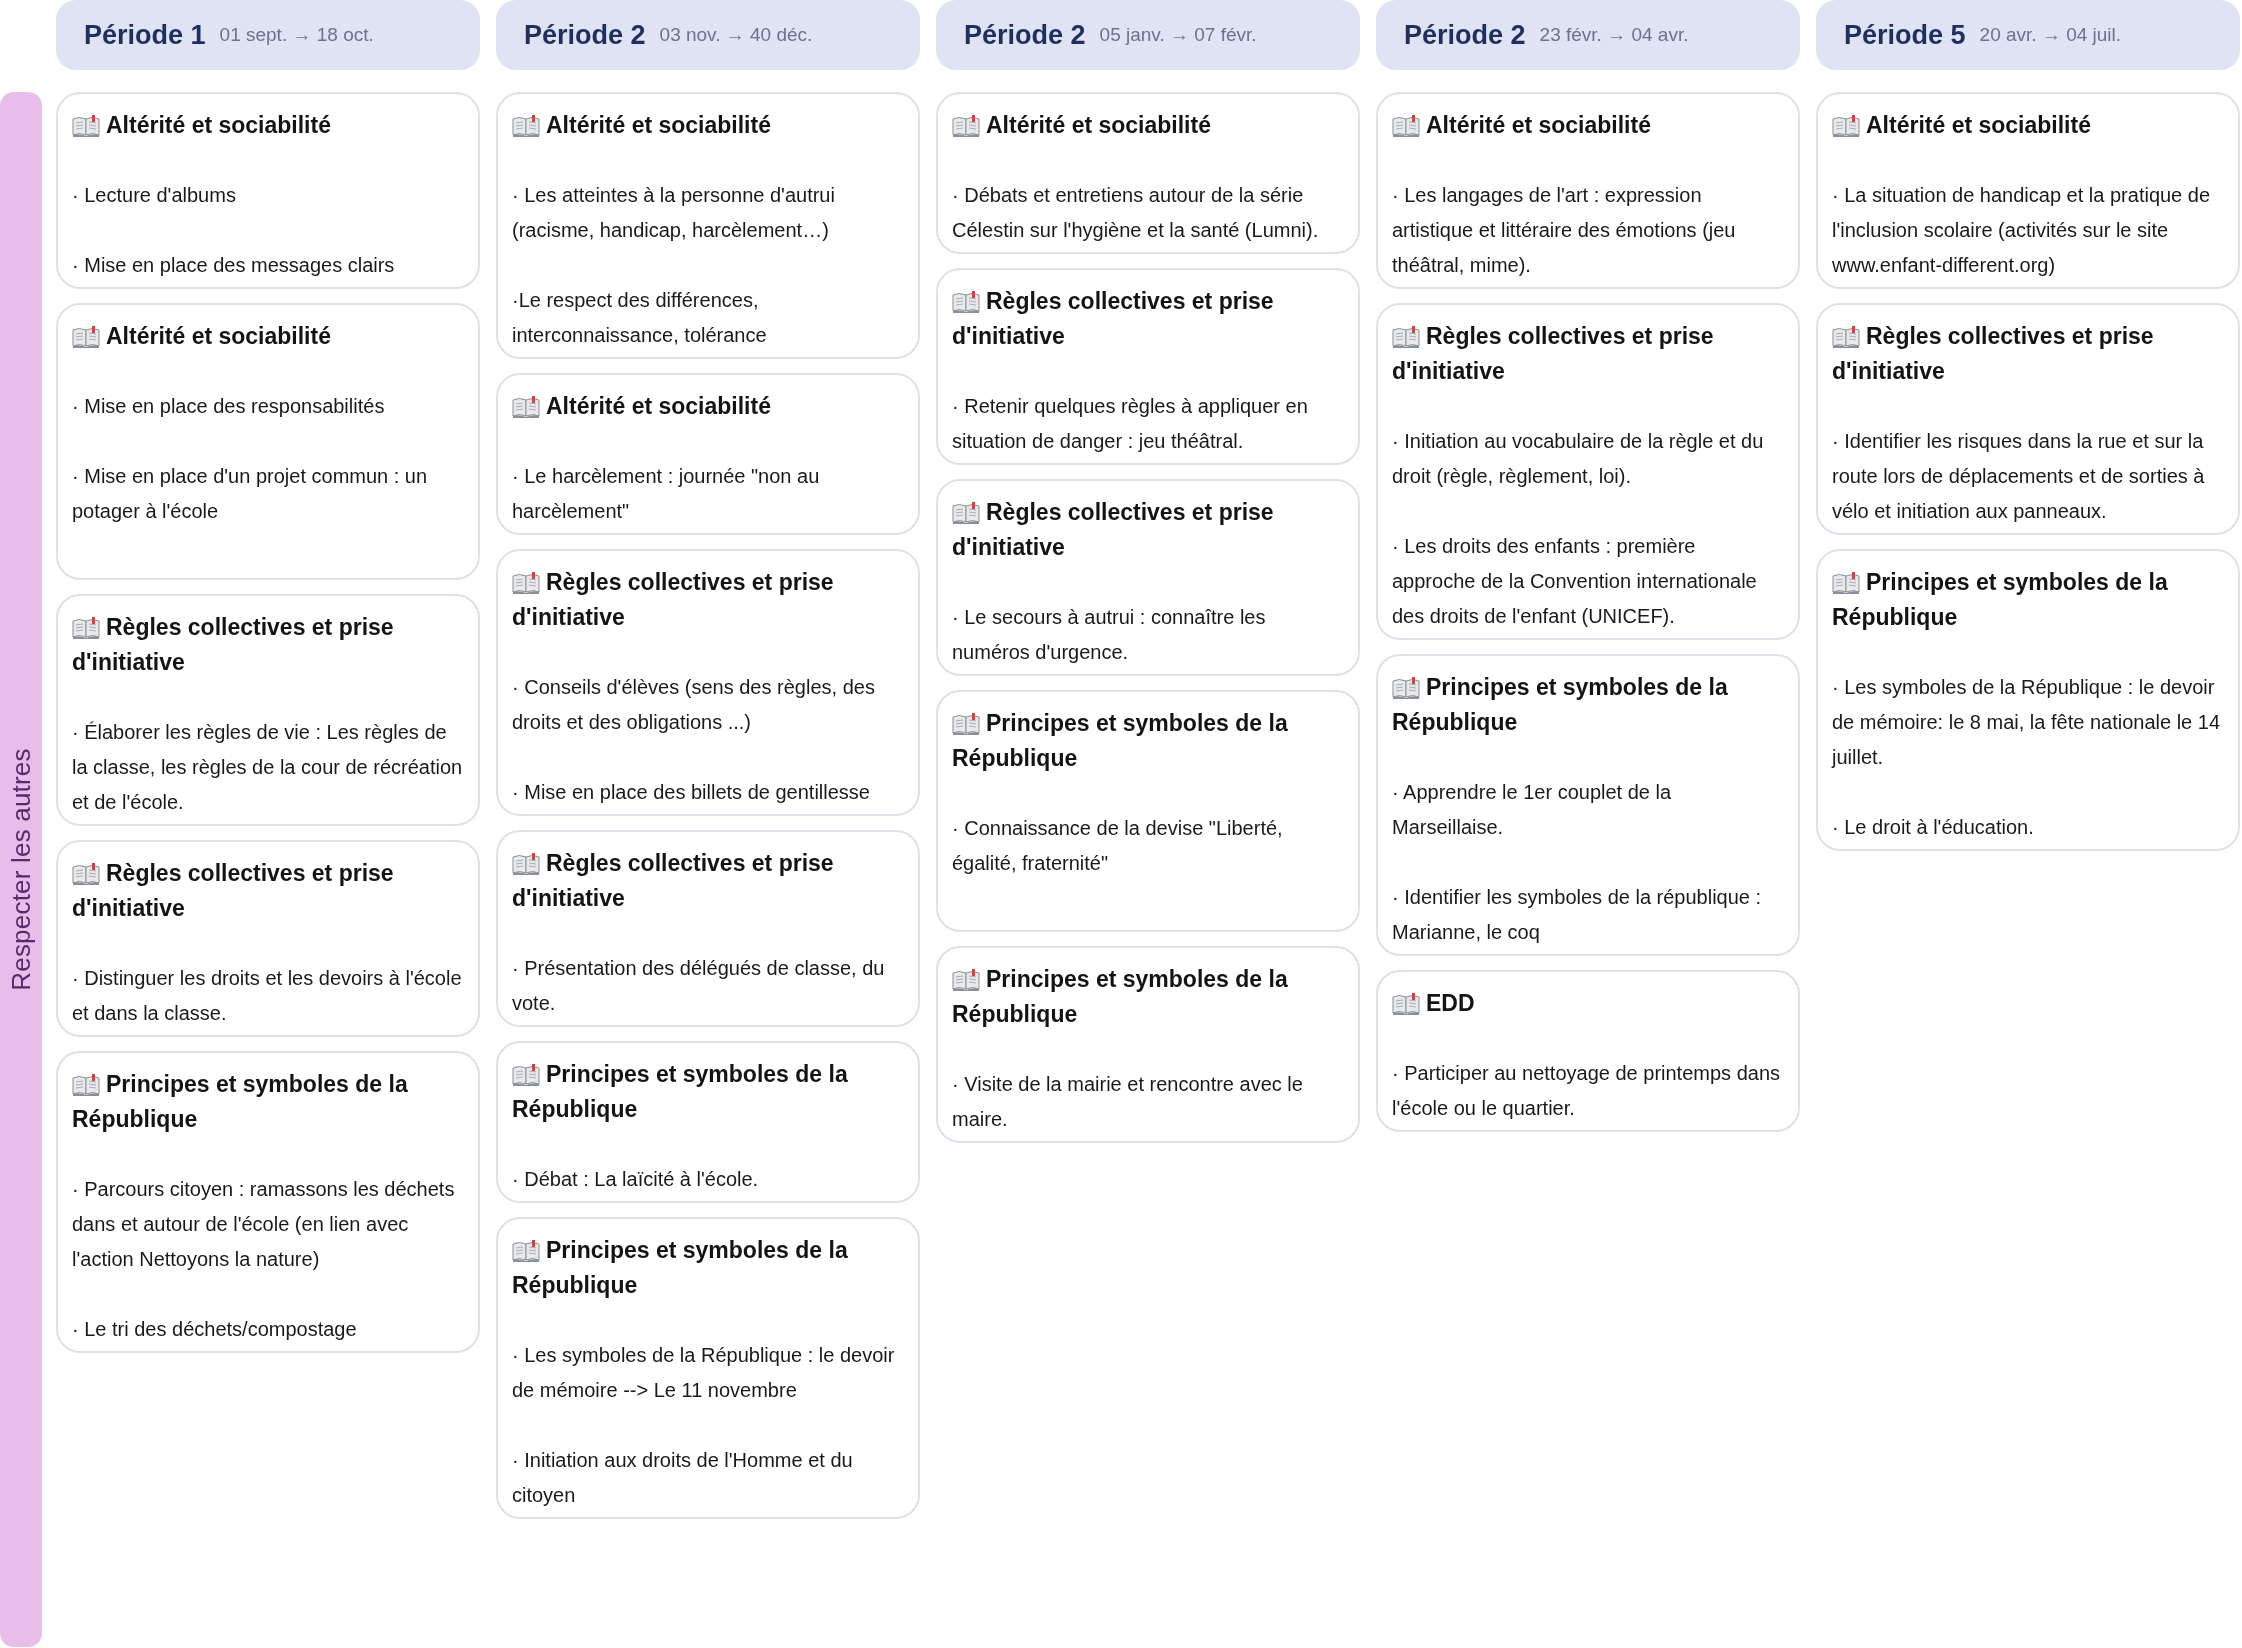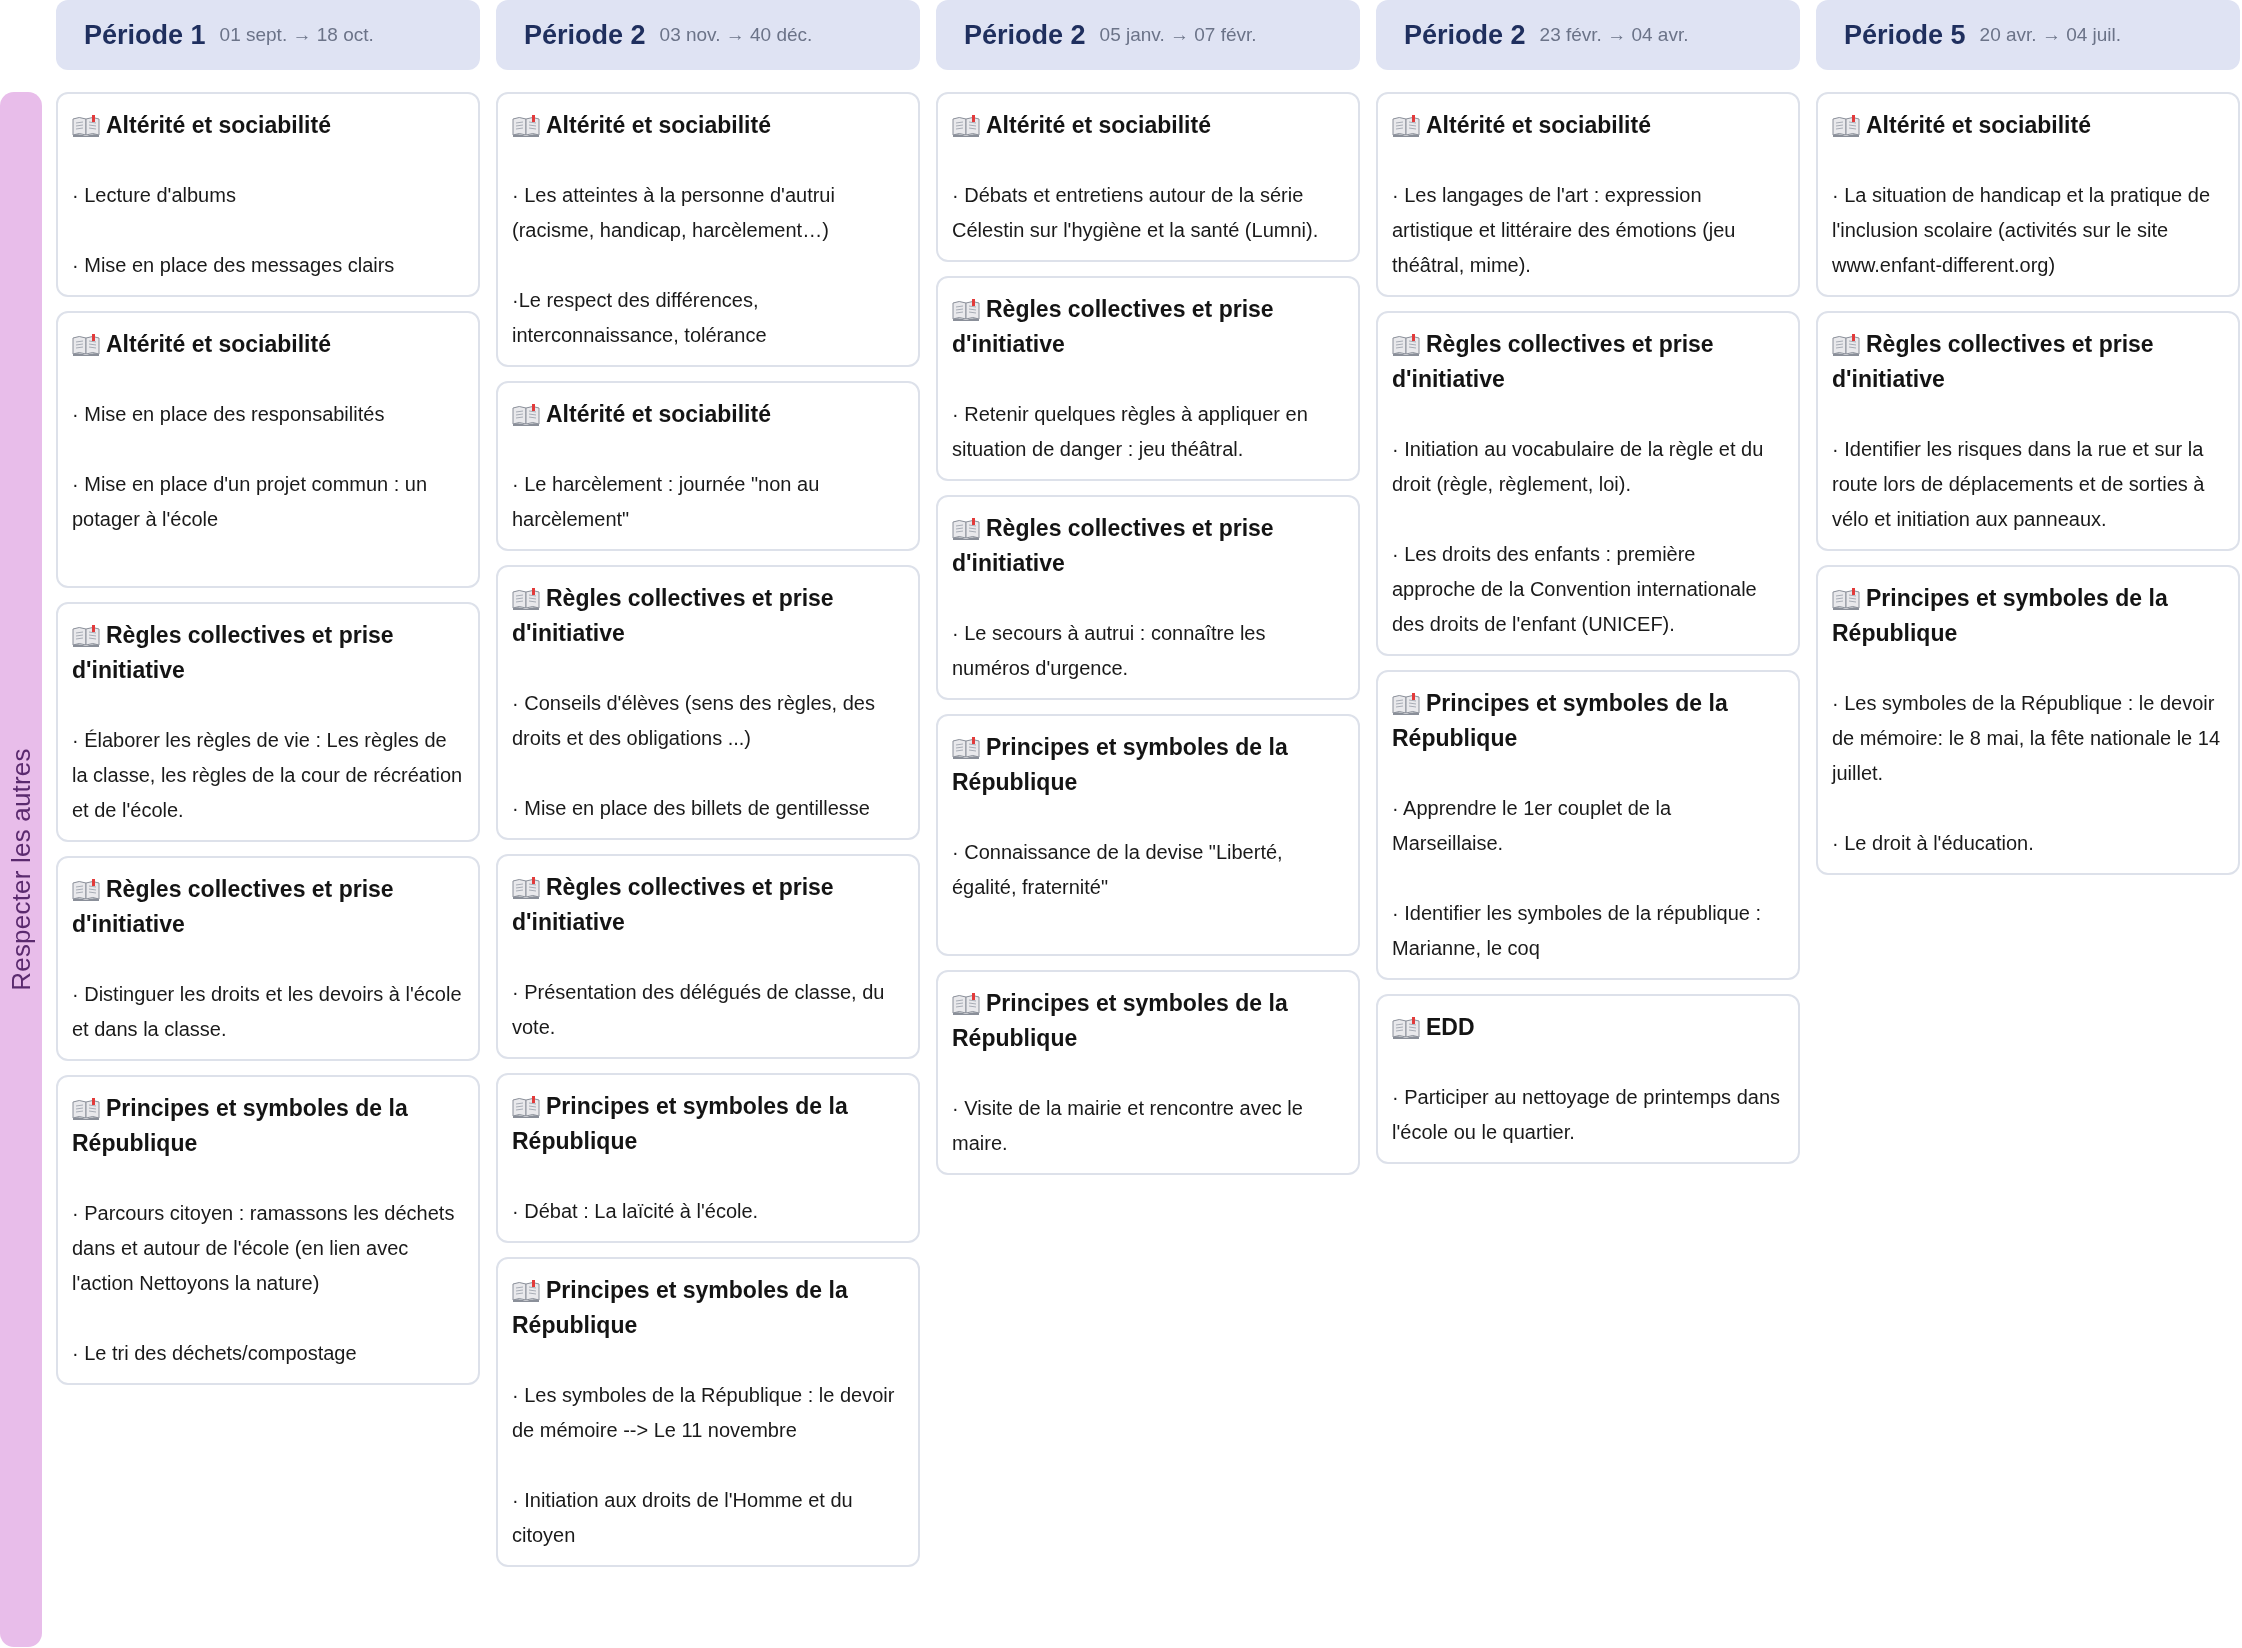--- a/index.html
+++ b/index.html
@@ -17,29 +17,29 @@
   .row-label span {
     transform: rotate(-90deg); white-space: nowrap;
     font-size: 26px; color: #5a2a6e; letter-spacing: 0.2px;
   }
   .board {
     position: absolute; left: 56px; top: 0; right: 0;
     display: grid; grid-template-columns: repeat(5, 424px); column-gap: 16px;
   }
   .col { display: flex; flex-direction: column; }
   .col-header {
-    height: 70px; background: #dfe3f3; border-radius: 12px;
+    height: 70px; background: #dfe3f3; border-radius: 20px;
     display: flex; align-items: center; padding-left: 28px;
     margin-bottom: 22px;
   }
   .col-title { font-size: 27px; font-weight: bold; color: #1f2f5e; }
   .col-dates { font-size: 19px; color: #6b7388; margin-left: 14px; }
   .card {
-    border: 2px solid #dde1ea; border-radius: 12px; background: #fff;
-    padding: 14px 14px 12px 14px; margin-bottom: 14px;
+    border: 2px solid #dde1ea; border-radius: 24px; background: #fff;
+    padding: 14px 14px 4px 14px; margin-bottom: 14px;
   }
   .card-title {
     font-size: 23px; font-weight: bold; line-height: 35px; color: #141414;
     display: block;
   }
   .book {
     display: inline-block; width: 28px; height: 20px; margin-right: 6px;
     vertical-align: -2px; position: relative;
   }
   .book svg { width: 28px; height: 22px; display: block; }

